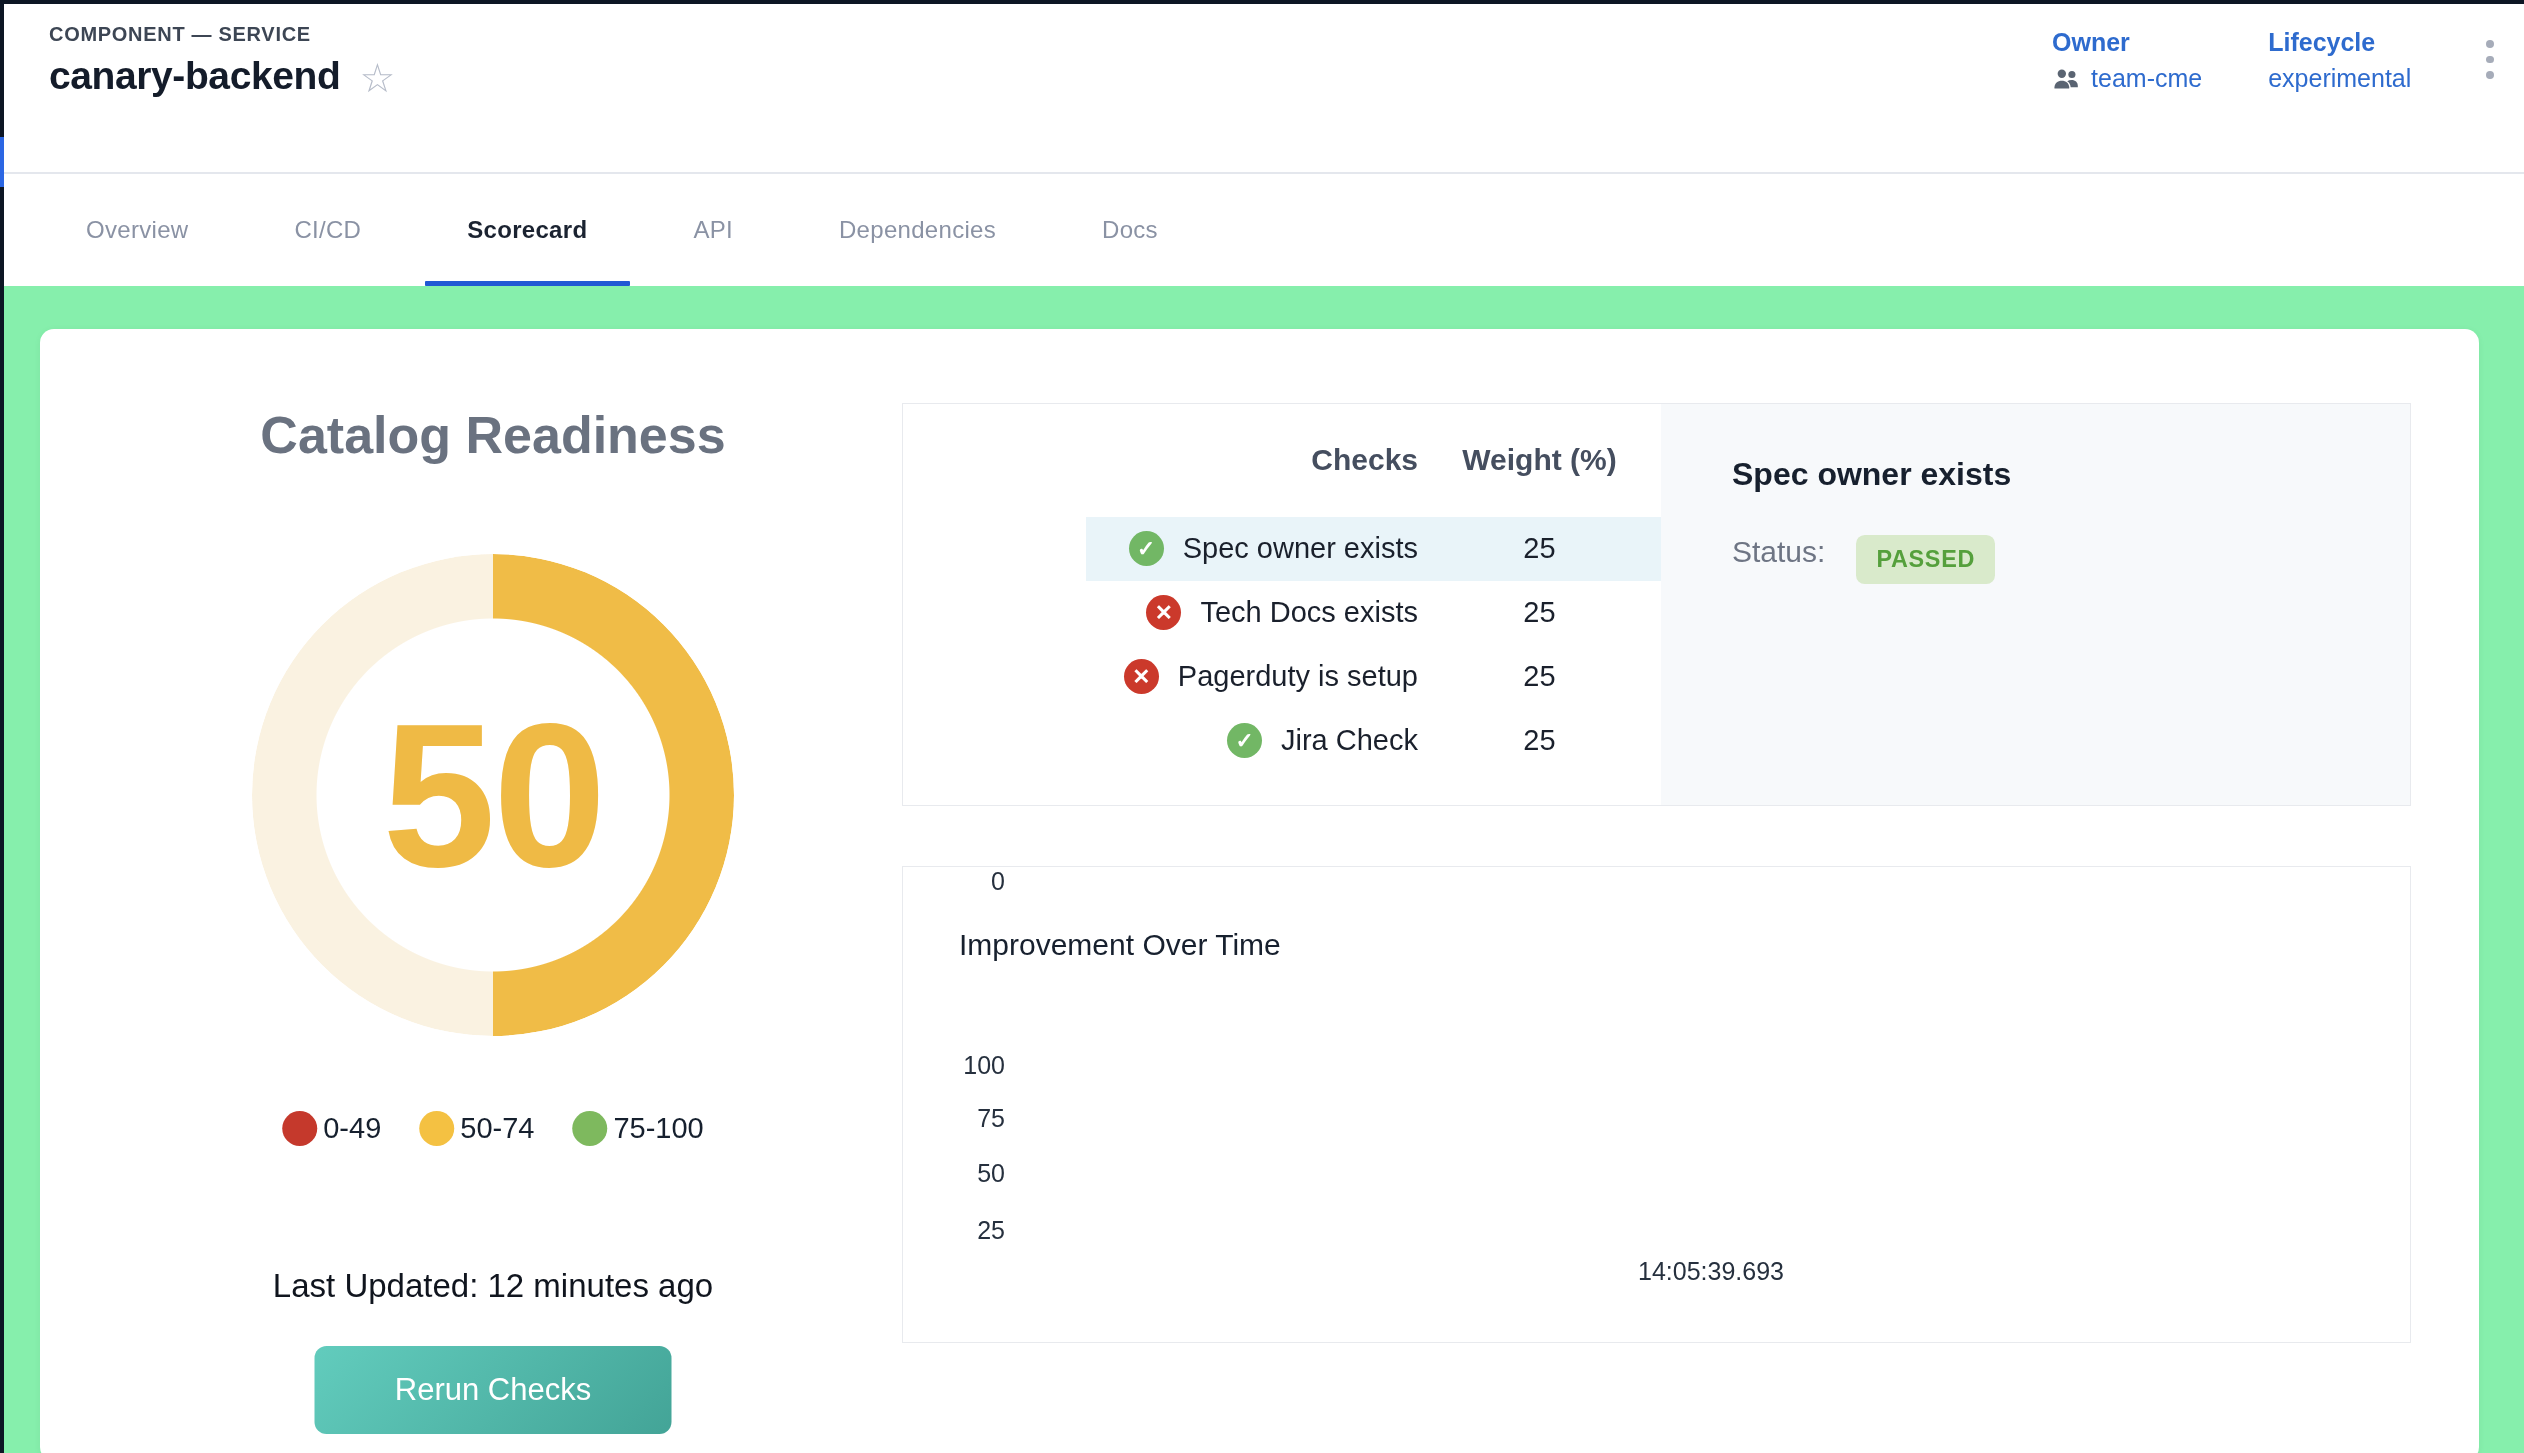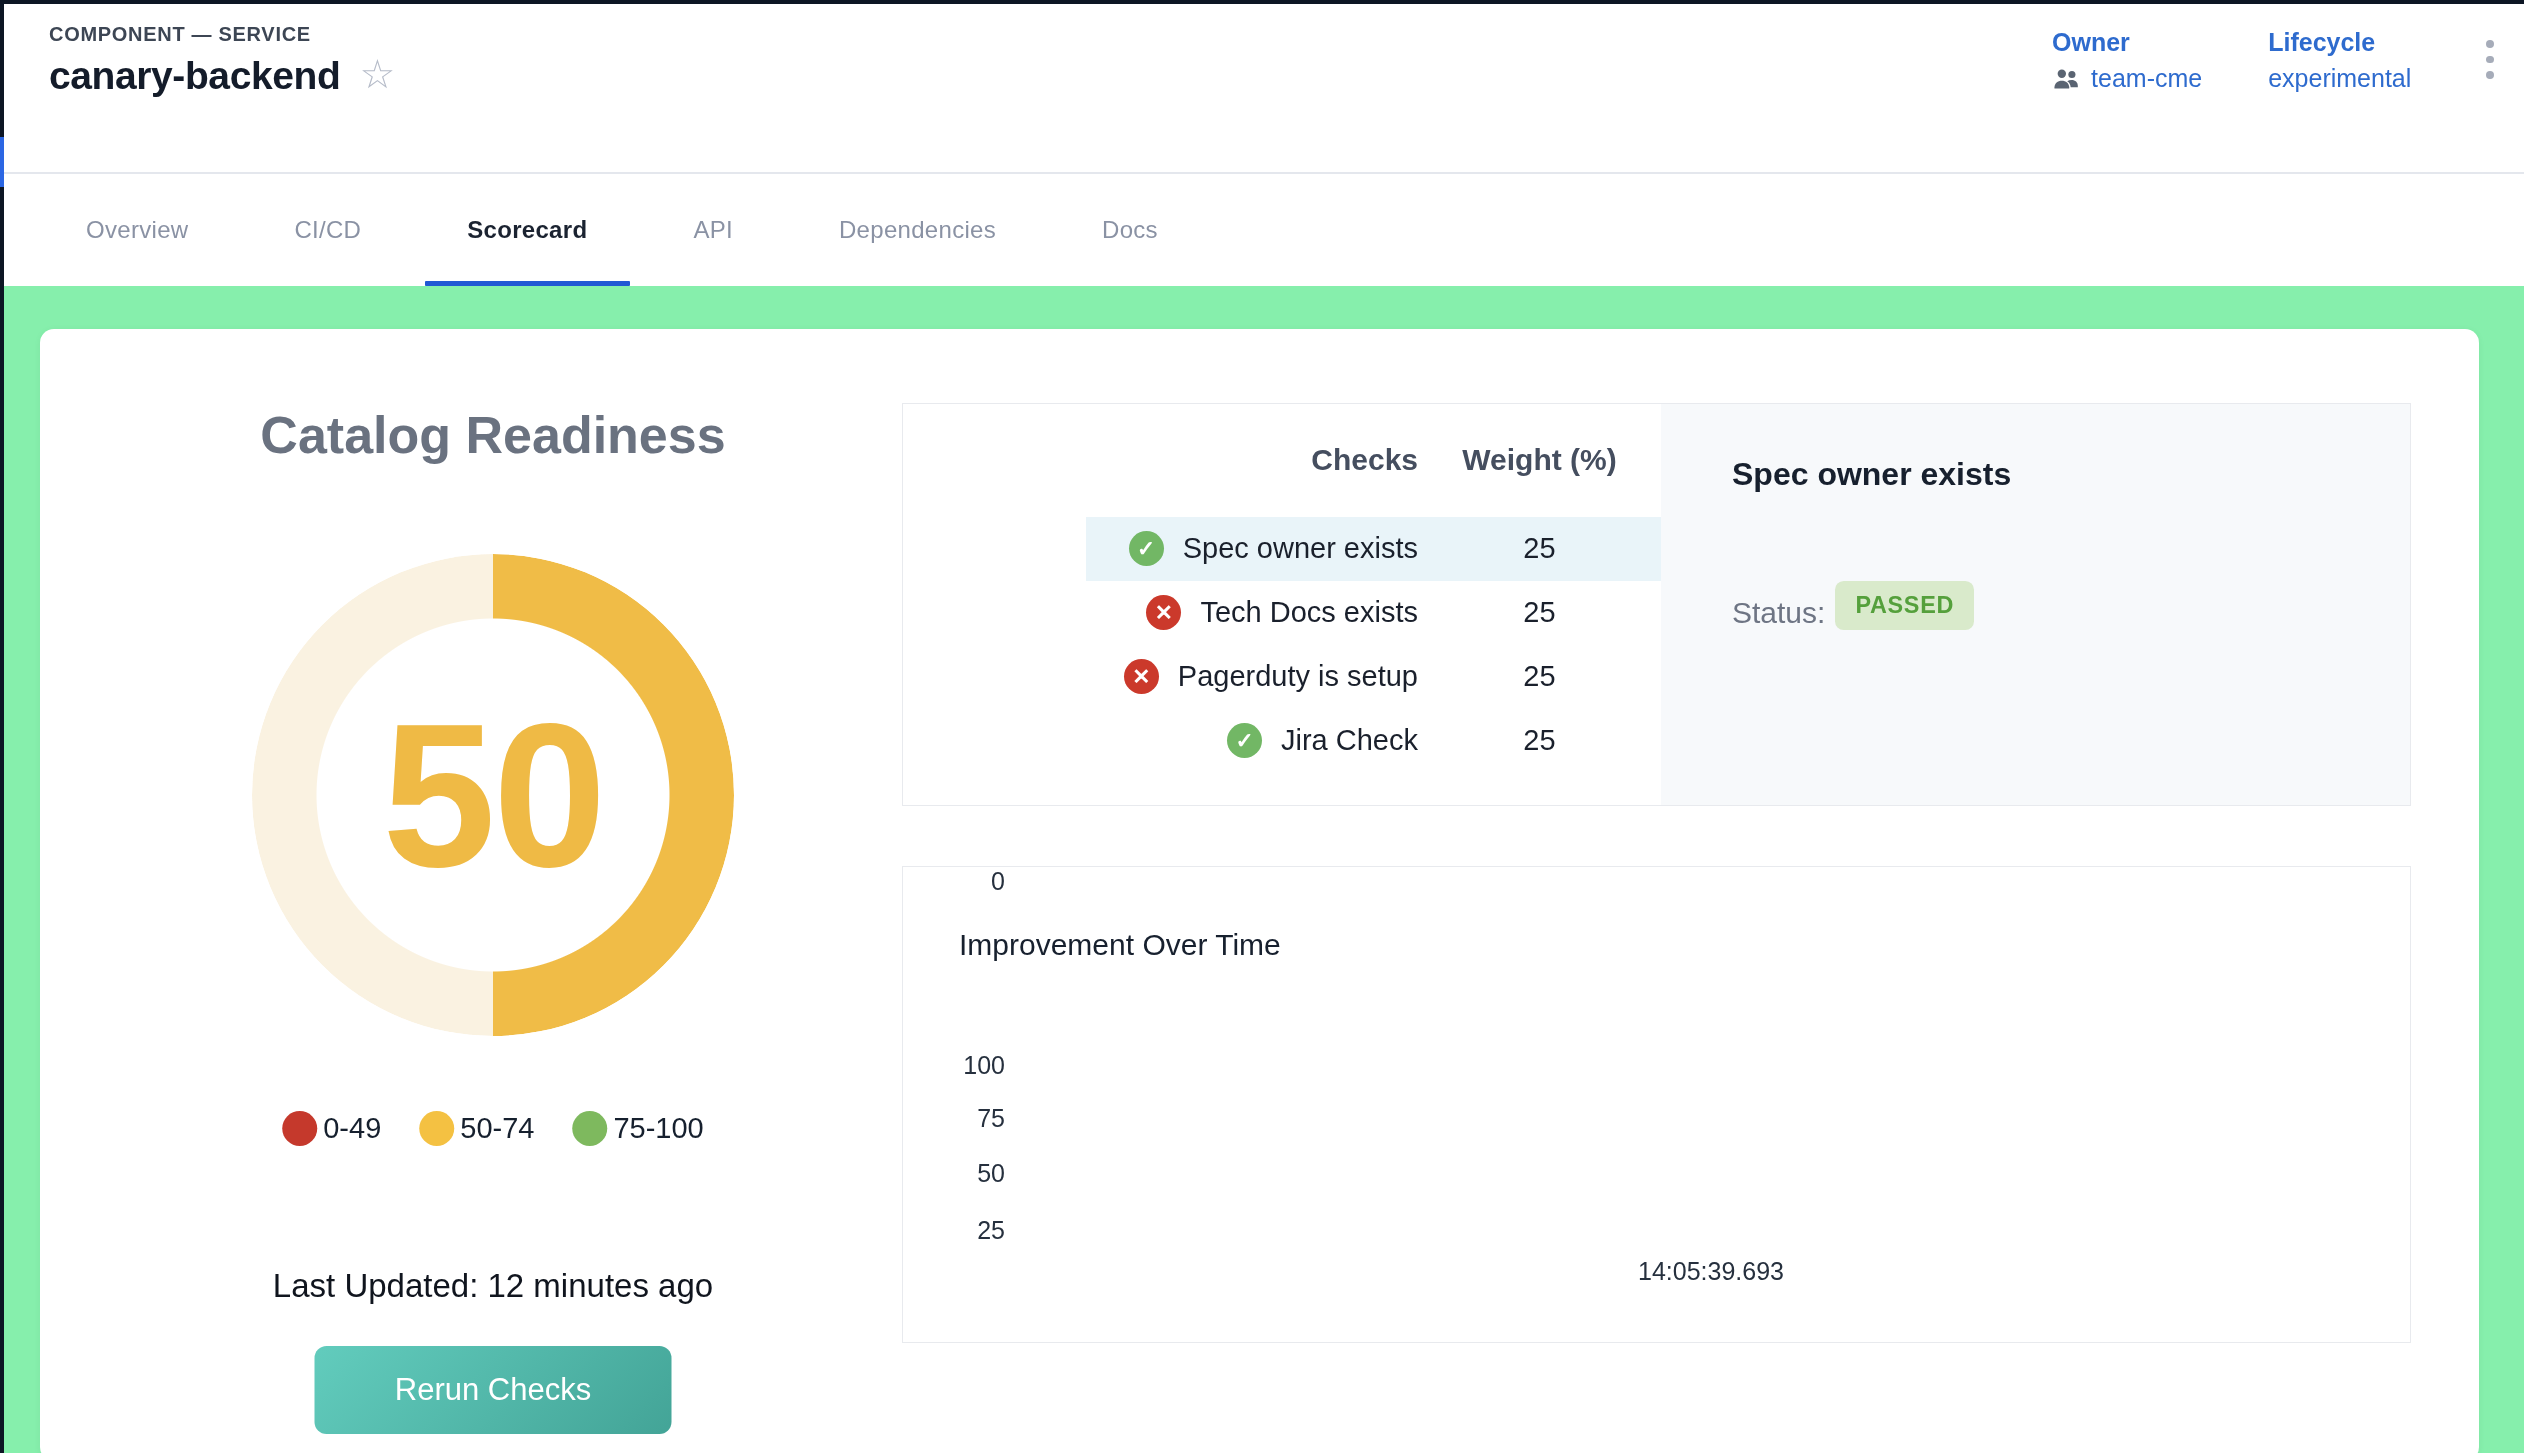--- a/index.html
+++ b/index.html
@@ -8,21 +8,21 @@
 
   
   .top-edge  { position:absolute; left:0; top:0; width:100%; height:3.5px; background:#0d1624; z-index:30; }
   .left-edge { position:absolute; left:0; top:0; width:3.5px; height:100%; background:#0d1624; z-index:30; }
   .left-edge .accent { position:absolute; left:0; top:137px; width:3.5px; height:50px; background:#2b66e3; }
 
   
   .header { position:relative; height:172px; background:#fff; }
   .eyebrow { position:absolute; left:49px; top:22.5px; font-size:20px; font-weight:600;
              letter-spacing:0.7px; color:#3d4654; }
-  .title-row { position:absolute; left:49px; top:54px; display:flex; align-items:flex-start; gap:19px; }
+  .title-row { position:absolute; left:49px; top:54px; display:flex; align-items:flex-end; gap:19px; }
   .page-title { font-size:39px; font-weight:700; color:#141c2a; letter-spacing:-0.4px; }
   .star-icon { font-size:40px; color:#b6bcc9; line-height:1; cursor:pointer; }
   .header-right { position:absolute; right:22.5px; top:28px; display:flex; align-items:flex-start; gap:66px; }
   .meta-block { min-width:139px; }
   .meta-label { font-size:25px; font-weight:700; color:#2e6bce; margin-bottom:7px; }
   .meta-value { font-size:25px; color:#2e6bce; display:flex; align-items:center; gap:9.5px; }
   .people-icon svg { display:block; fill:#5a6472; }
   .kebab { display:flex; flex-direction:column; gap:7.8px; padding:12px 8.7px; cursor:pointer; }
   .kebab span { width:7.8px; height:7.8px; border-radius:50%; background:#a6acb9; }
   .header-divider { height:1.7px; background:#e4e7ed; }
@@ -72,21 +72,21 @@
   .check-name { flex:1; display:flex; align-items:center; gap:19px; font-size:29px; color:#1a202c; }
   .status-icon { width:35px; height:35px; border-radius:50%; color:#fff; font-size:21.7px; font-weight:700;
                  display:flex; align-items:center; justify-content:center; flex:0 0 35px; }
   .status-icon.ok { background:#72b765; }
   .status-icon.fail { background:#cb392b; }
   .row-weight { width:243px; text-align:center; font-size:29px; color:#1a202c; }
 
   
   .detail-panel { flex:1; background:#f7f9fb; padding:52px 0 0 71px; }
   .detail-title { font-size:32px; font-weight:700; color:#17202e; }
-  .status-row { margin-top:88px; display:flex; align-items:flex-end; gap:10px; }
+  .status-row { margin-top:42px; display:flex; align-items:flex-start; gap:31px; }
   .status-label { font-size:30px; color:#6e7584; }
   .status-badge { background:#d9eacb; color:#55a03c; font-size:23.4px; font-weight:600;
                   letter-spacing:0.7px; padding:11.3px 20px; border-radius:8.7px; }
 
   
   .improvement-panel { position:absolute; left:862px; top:537px; width:1509px; height:477px;
                        border:1.7px solid #e8eaee; background:#fff; }
   .chart-title { position:absolute; left:56px; top:61px; font-size:30px; font-weight:500; color:#17202e; }
   .ytick { position:absolute; left:0; width:102px; text-align:right; font-size:25px; color:#26303e; }
   .ytick:nth-of-type(1) { top:129px; }

